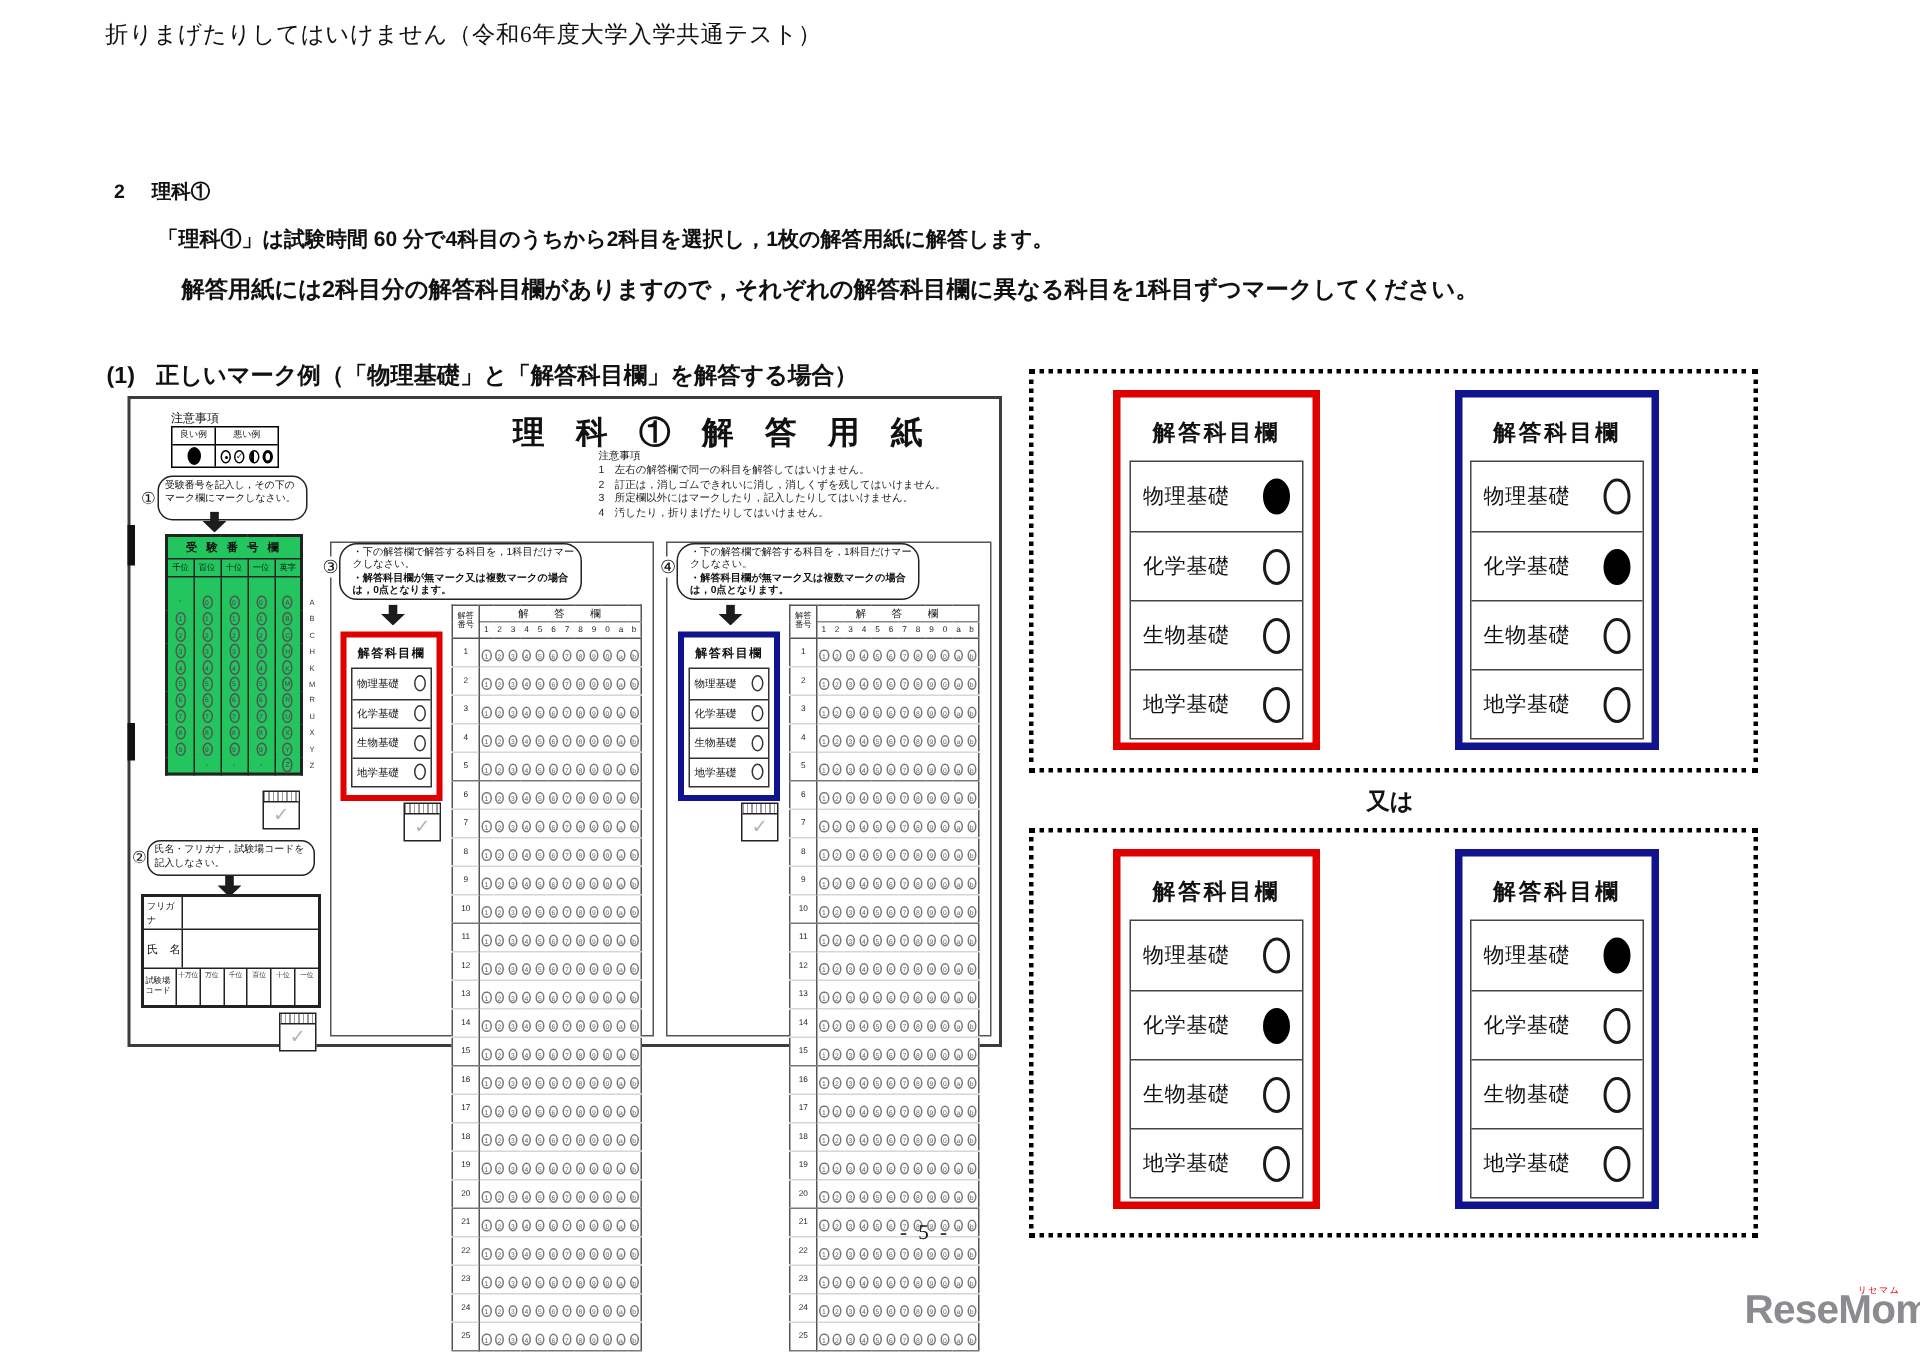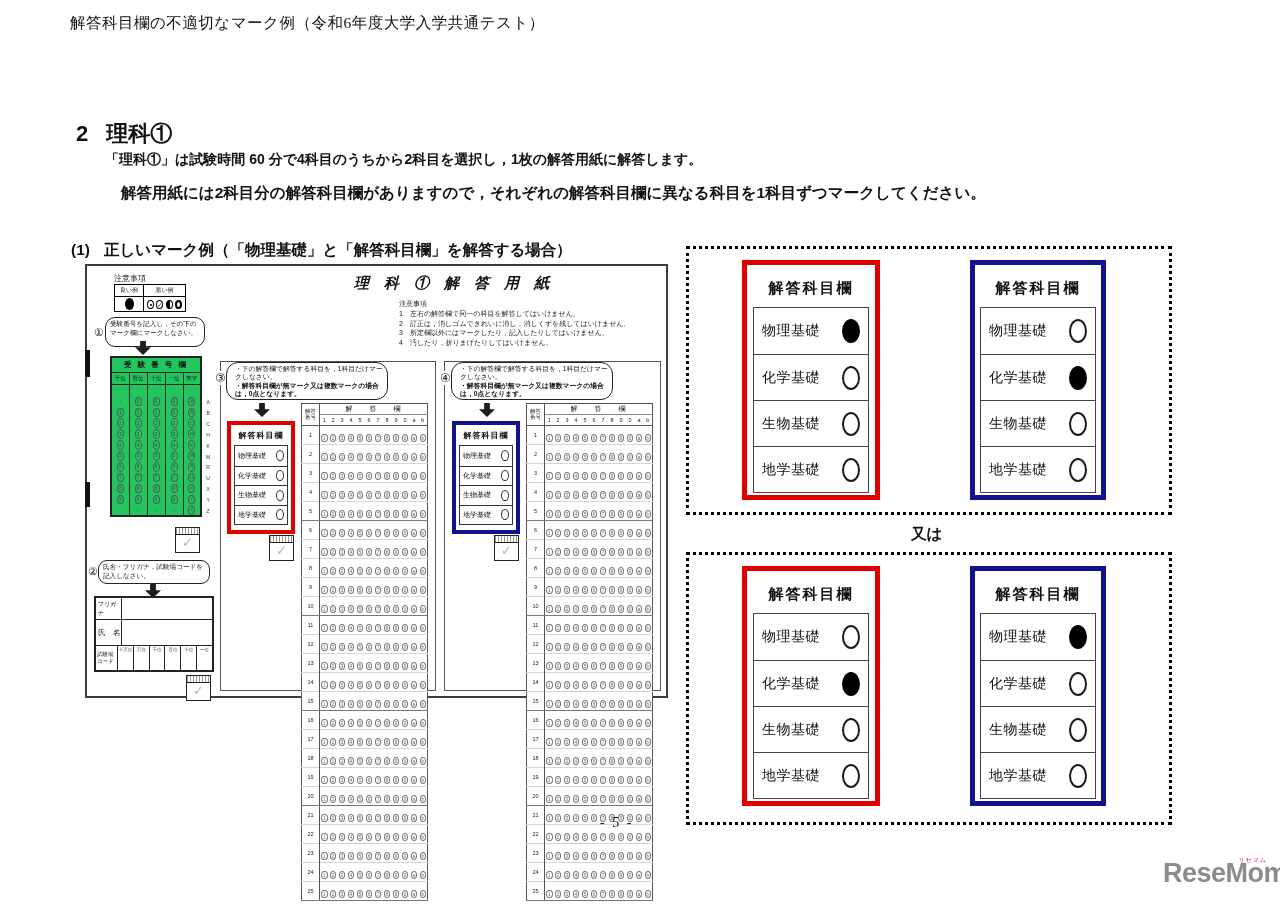--- a/index.html
+++ b/index.html
@@ -8,21 +8,21 @@
     position: relative;
     background:#ffffff;
     font-family:"Liberation Sans", sans-serif;
     color:#111;
     overflow:hidden;
   }
   .abs { position:absolute; }
 
   
   .doc-title { left:70px; top:13px; font-family:"Liberation Serif", serif; font-size:15.5px; letter-spacing:0.5px; }
-  .sec-head  { left:76px; top:119px; font-size:22px; font-weight:bold; }
+  .sec-head  { left:76px; top:119px; font-size:13px; font-weight:bold; }
   .sec-head .sec-num { margin-right:18px; }
   .para1 { left:105px; top:151px; font-size:14px; font-weight:bold; }
   .para2 { left:105px; top:183px; font-size:15.5px; font-weight:bold;margin-left:16px; }
   .ex-head { left:71px; top:240px; font-size:15.5px; font-weight:bold; }
   .ex-head .ex-num { margin-right:14px; font-weight:bold; }
 
   
   .sheet { left:85px; top:264px; width:583px; height:434px; border:2px solid #3c3c3c; background:#fff; }
   .sheet .abs { position:absolute; }
   .tmark { left:-2px; width:5px; background:#111; }
@@ -87,21 +87,21 @@
   .nb-furi { height:22px; }
   .nb-name { height:26px; }
   .nb-name .nb-label { font-size:7.5px; }
   .code-row { display:flex; height:24px; }
   .code-label { width:22px; border-right:1px solid #222; font-size:5.5px; line-height:7px; display:flex; flex-direction:column; justify-content:center; padding-left:1px; }
   .code-cols { flex:1; display:flex; }
   .code-cols div { flex:1; border-left:1px solid #222; font-size:4.5px; line-height:6px; text-align:center; padding-top:1px; color:#333; }
   .code-cols div:first-child { border-left:none; }
 
   
-  .sh-title { left:267px; top:8px; font-size:15px; font-weight:bold;font-style:italic; }
+  .sh-title { left:255px; top:8px; font-size:21px; font-weight:bold; }
   .notes-title { left:312px; top:33px; font-size:7px; }
   .notes { left:312px; top:43px; font-size:7px; line-height:9.5px; color:#222; }
 
   
   .colbox { border:1px solid #555; background:#fff; }
   .cb3 { left:133px; top:95px; width:216px; height:330px; }
   .cb4 { left:357px; top:95px; width:217px; height:330px; }
   .step34 { width:162px; height:38px; border-radius:12px; padding:2px 4px 2px 8px; font-size:6.8px; line-height:8.4px; }
   .s3 { left:139px; top:96px; }
   .s4 { left:364px; top:96px; }
@@ -150,21 +150,21 @@
 
   
   .pagenum { left:600px; top:815px; font-family:"Liberation Serif", serif; font-size:14px; letter-spacing:2px; }
   .logo { left:1163px; top:858px; width:108px; }
   .logo-text { font-size:27px; font-weight:bold; color:#8b8b90; letter-spacing:-0.5px; }
   .logo-ruby { position:absolute; right:4px; top:-2px; font-size:6px; color:#e60012; letter-spacing:1px; }
 </style>
 </head>
 <body>
 
-<div class="abs doc-title">解答科目欄の不適切なマーク例（令和6年度大学入学共通テスト）</div>
+<div class="abs doc-title">折りまげたりしてはいけません（令和6年度大学入学共通テスト）</div>
 
 <div class="abs sec-head">
   <span class="sec-num">2</span><span>理科①</span>
 </div>
 <div class="abs para1">「理科①」は試験時間 60 分で4科目のうちから2科目を選択し，1枚の解答用紙に解答します。</div>
 <div class="abs para2">解答用紙には2科目分の解答科目欄がありますので，それぞれの解答科目欄に異なる科目を1科目ずつマークしてください。</div>
 
 <div class="abs ex-head">
   <span class="ex-num">(1)</span><span>正しいマーク例（「物理基礎」と「解答科目欄」を解答する場合）</span>
 </div>

